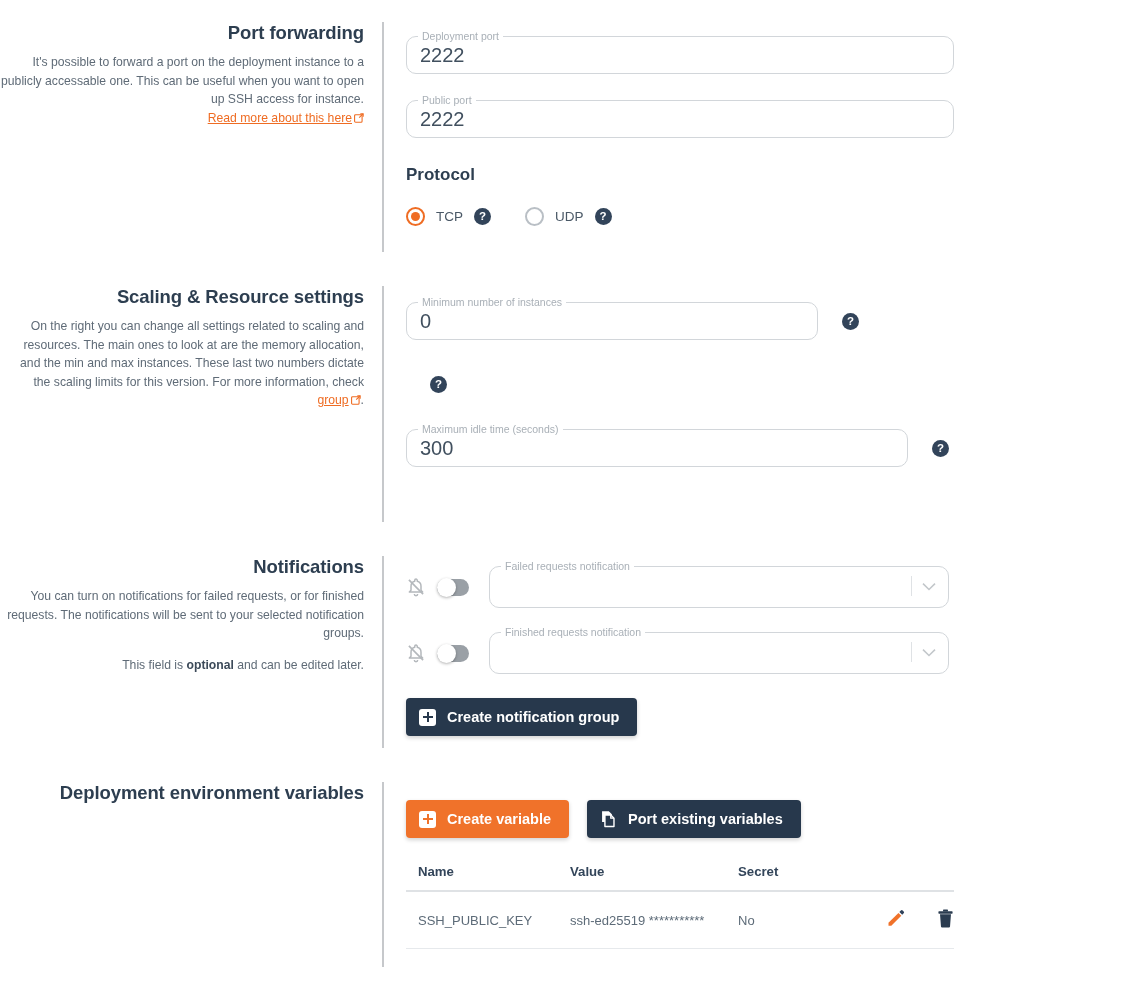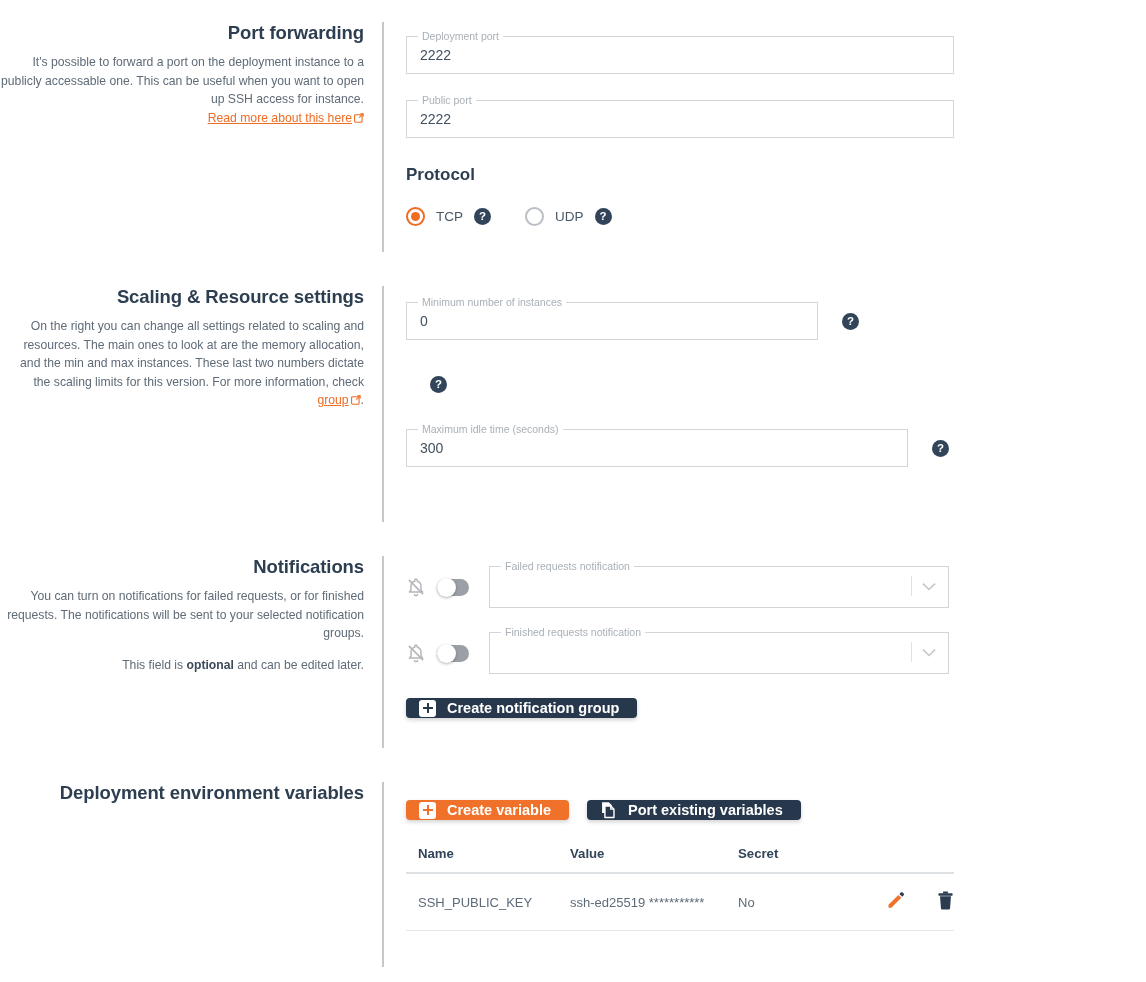--- a/index.html
+++ b/index.html
@@ -55,38 +55,38 @@
     vertical-align: -1px;
     margin-left: 2px;
   }
 
   
   .field-row { display: flex; align-items: center; }
   .tf {
     position: relative;
     height: 38px;
     border: 1px solid #d2d6da;
-    border-radius: 0;
+    border-radius: 10px;
     background: #fff;
   }
   .tf > .tf-label {
     position: absolute;
     top: -7px; left: 11px;
     background: #fff;
     padding: 0 4px;
     font-size: 10.5px;
     color: #a9b0b7;
     line-height: 13px;
     white-space: nowrap;
   }
   .tf > .tf-value {
     position: absolute;
     left: 13px; top: 50%;
     transform: translateY(-50%);
-    font-size: 14px;
+    font-size: 20px;
     color: #41505f;
   }
   .tf.select > .tf-sep {
     position: absolute;
     right: 36px; top: 9px;
     width: 1px; height: 20px;
     background: #dfe2e5;
   }
   .tf.select > .tf-chev {
     position: absolute;
@@ -158,21 +158,21 @@
     border-radius: 50%;
     background: #fff;
     box-shadow: 0 1px 3px rgba(0,0,0,.3);
   }
 
   
   .btn {
     display: inline-flex;
     align-items: center;
     gap: 11px;
-    height: 20px;
+    height: 38px;
     padding: 0 18px 0 13px;
     border: none;
     border-radius: 4px;
     color: #fff;
     font-size: 14.5px;
     font-weight: bold;
     cursor: pointer;
     font-family: "Liberation Sans", sans-serif;
     box-shadow: 0 2px 4px rgba(0,0,0,.18);
   }

